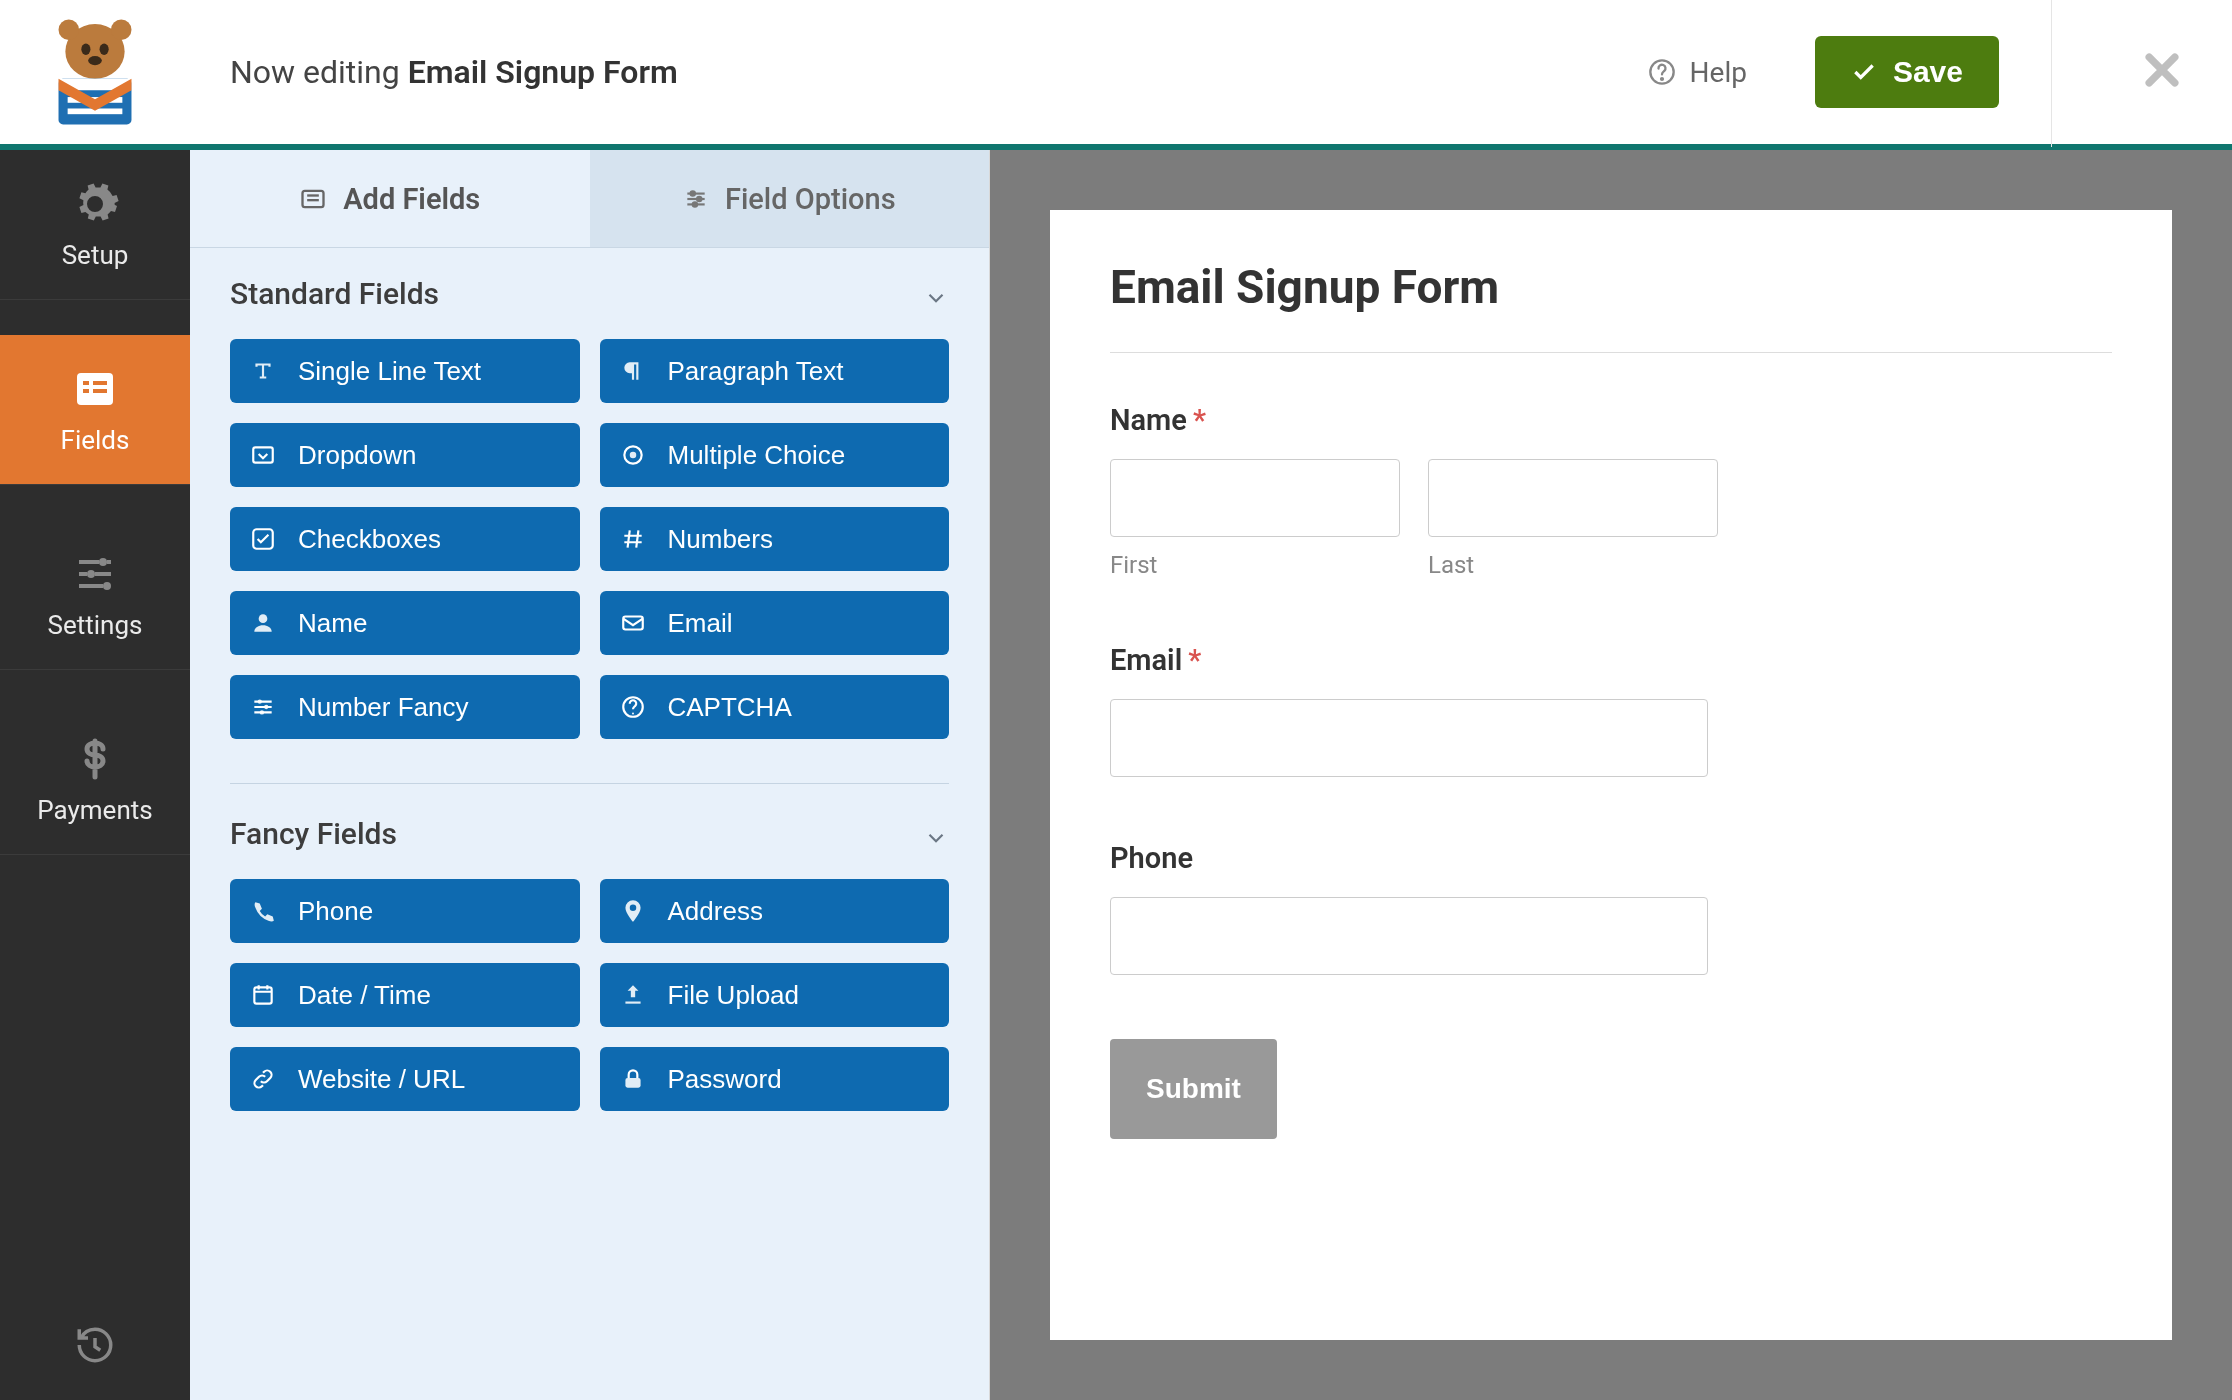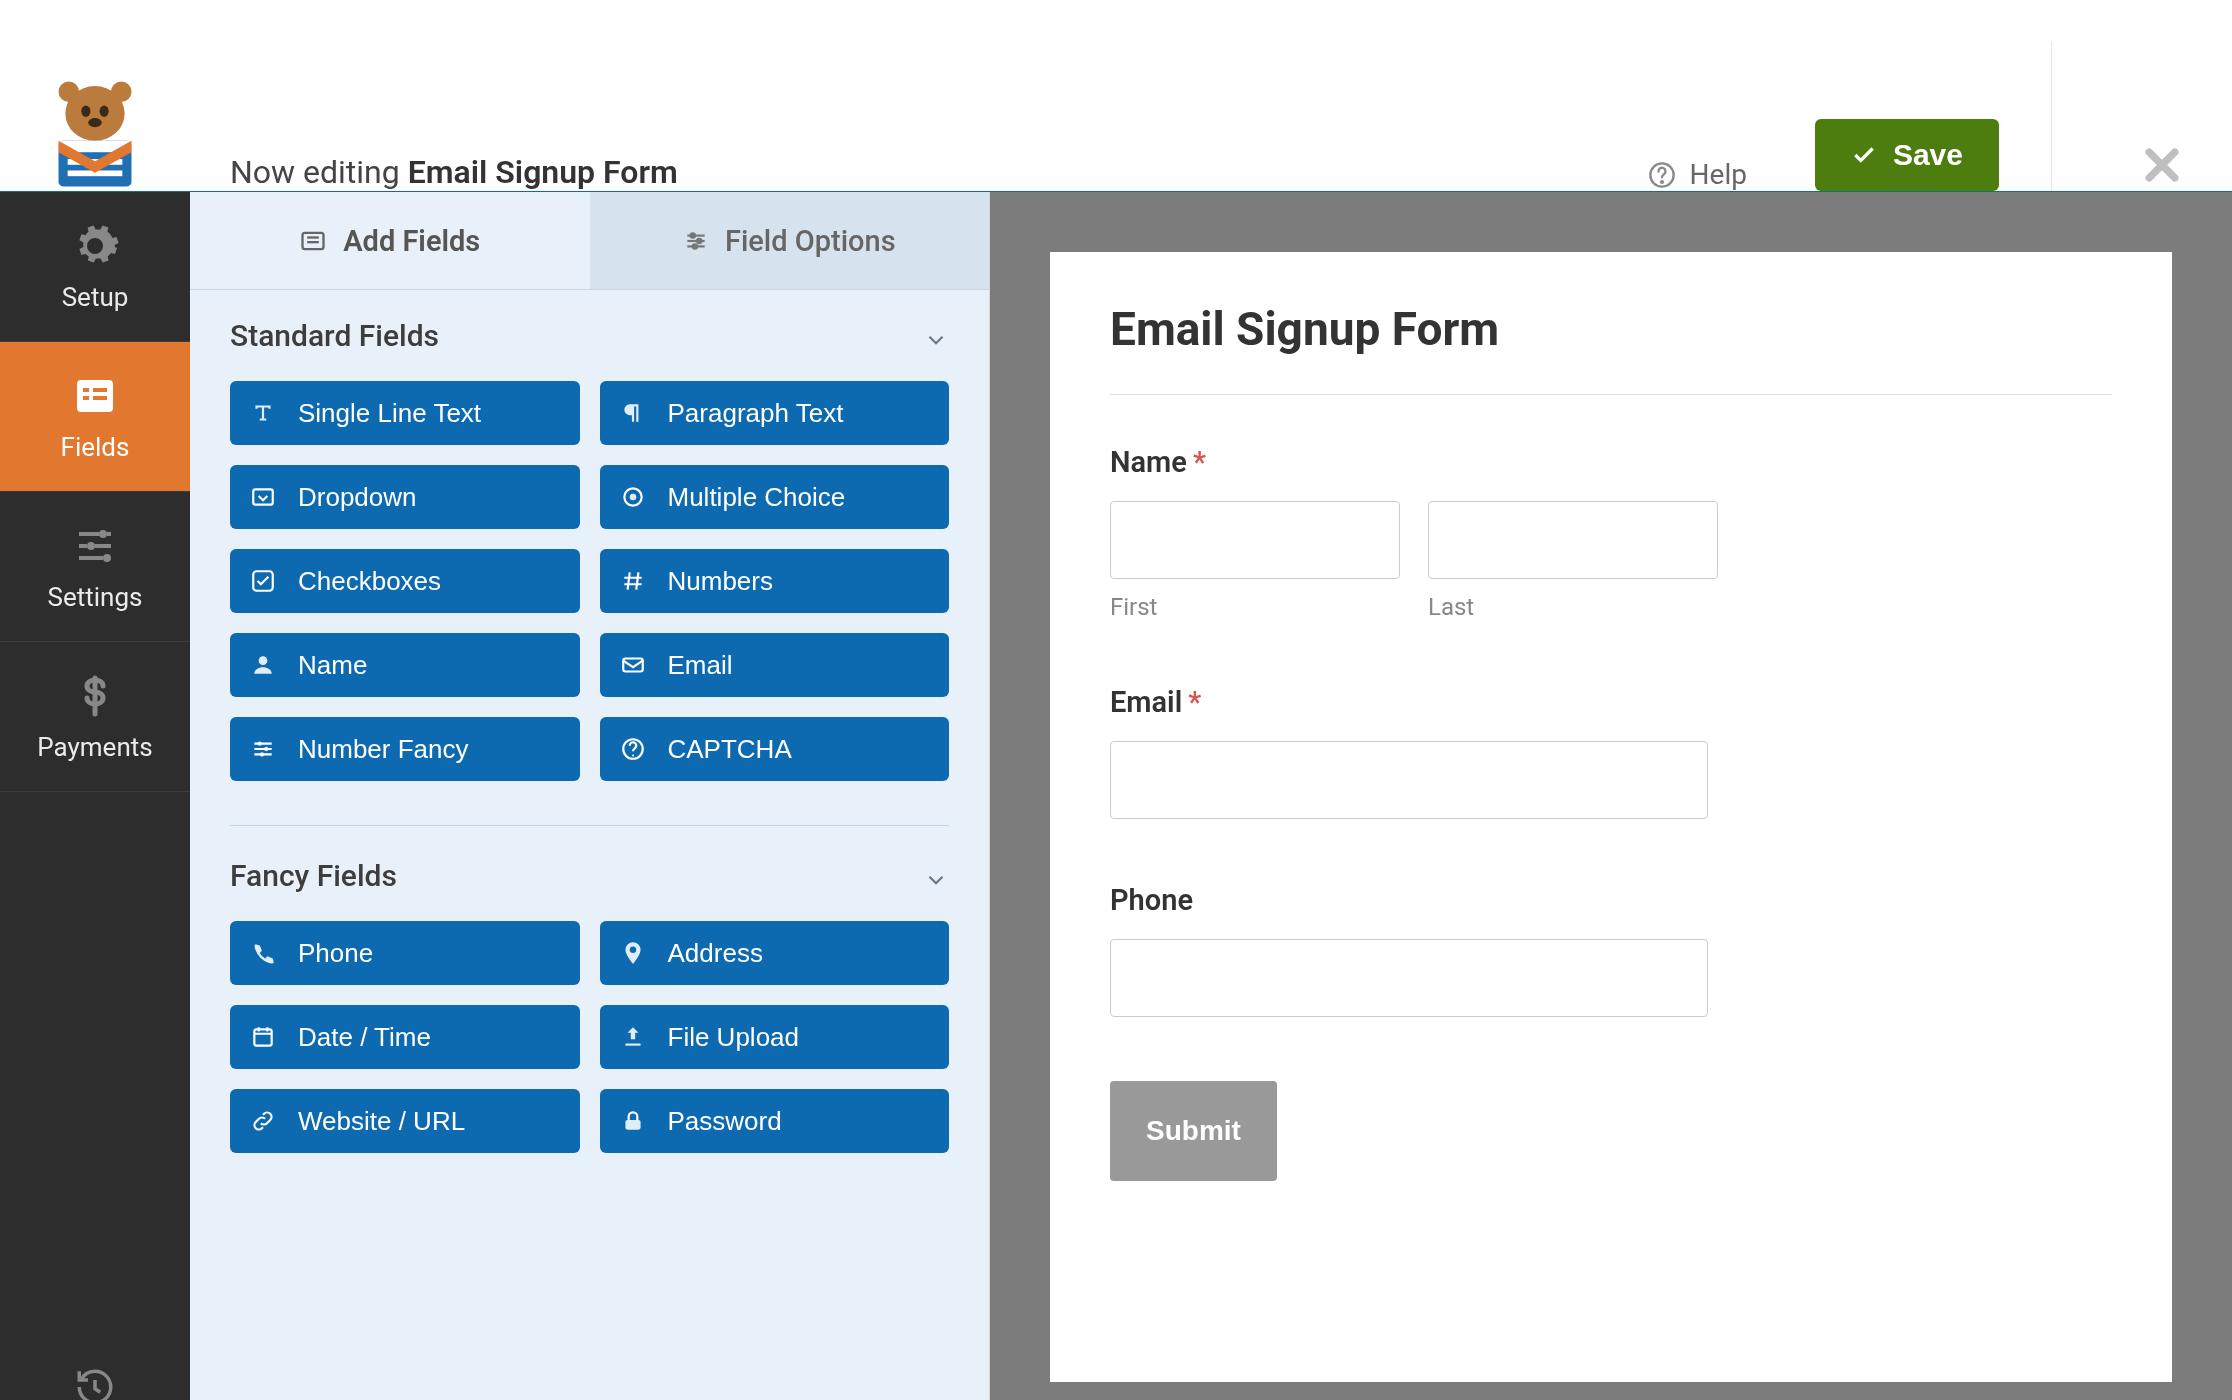--- a/index.html
+++ b/index.html
@@ -8,23 +8,23 @@
   background: #fff;
   width: 2232px;
   height: 1400px;
   overflow: hidden;
   position: relative;
 }
 
 
 .topbar {
   display: flex;
-  align-items: flex-end;
-  height: 192px;
-  border-bottom: 1px solid #0f766e;
+  align-items: center;
+  height: 150px;
+  border-bottom: 6px solid #0f766e;
   padding-right: 48px;
 }
 .logo-cell {
   width: 190px;
   display: flex;
   align-items: center;
   justify-content: center;
 }
 .logo {
   width: 114px;
@@ -110,20 +110,21 @@
   display: flex;
   height: calc(1400px - 150px);
 }
 
 
 .nav {
   width: 190px;
   background: #2d2d2d;
   display: flex;
   flex-direction: column;
+  gap: 35px;
 }
 .nav-item {
   display: flex;
   flex-direction: column;
   align-items: center;
   justify-content: center;
   height: 150px;
   color: #eaeaea;
   font-size: 26px;
   cursor: pointer;

